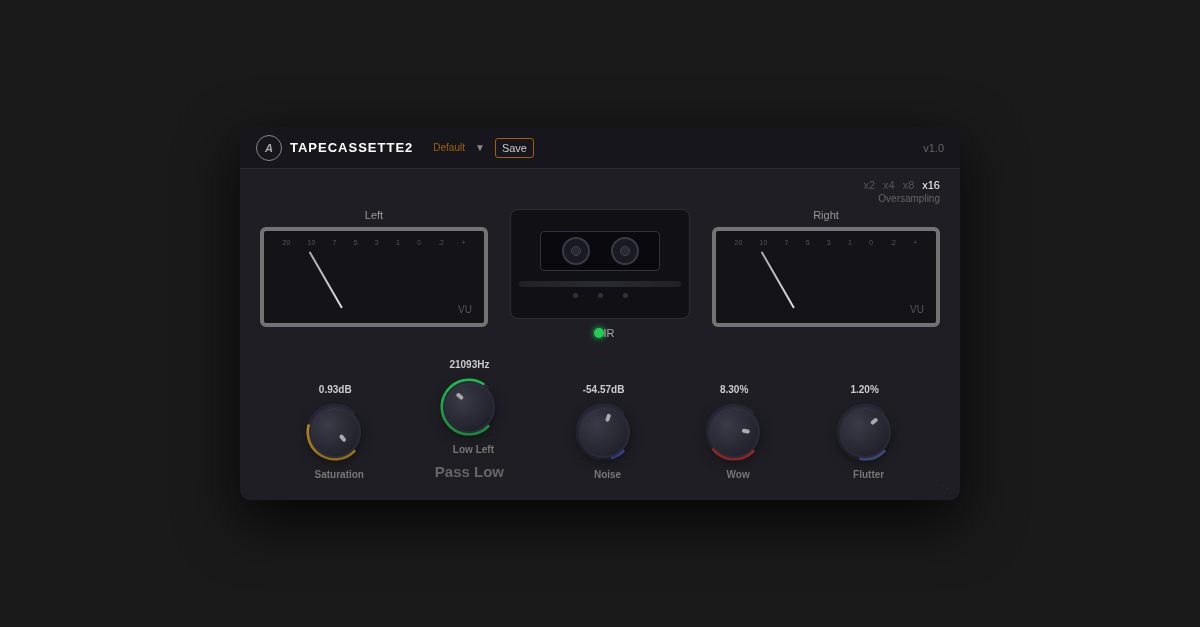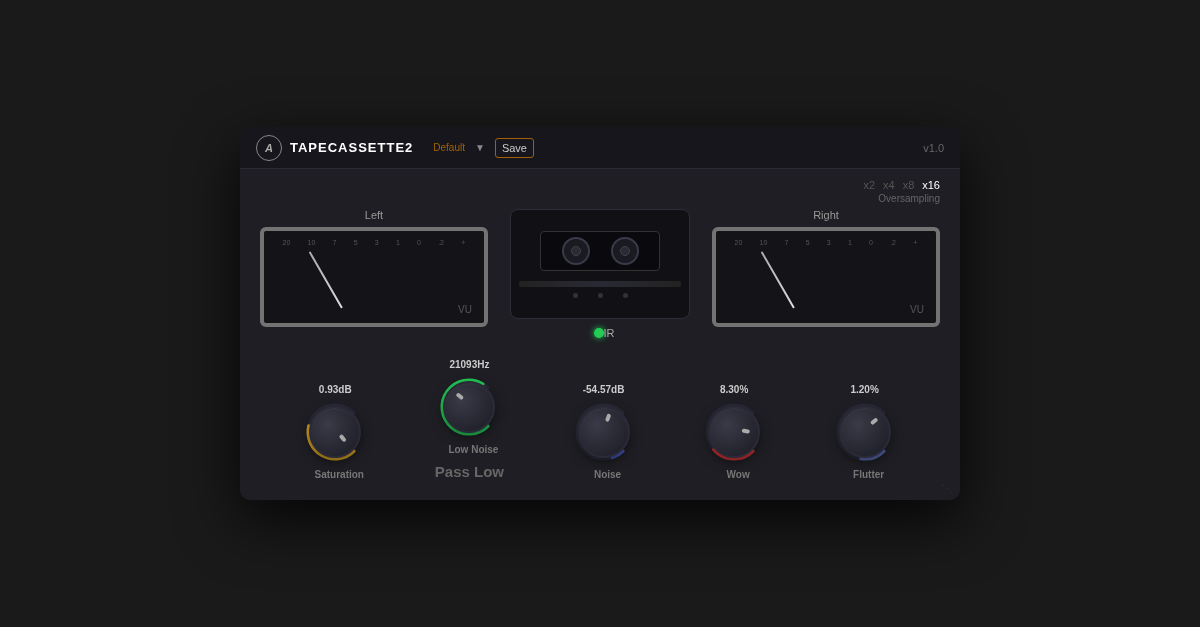--- a/index.html
+++ b/index.html
@@ -503,21 +503,21 @@
           <div class="knob-value">21093Hz</div>
           <div class="knob-svg-container">
             <svg width="62" height="62" class="knob-ring-svg">
               <path d="M 50.09188309203678 50.09188309203679 A 27 27 0 1 1 50.09188309203678 11.908116907963219" stroke="#2a2a38" stroke-width="3" fill="none" stroke-linecap="round"></path>
               <path d="M 50.09188309203678 50.09188309203679 A 27 27 0 1 1 45.10746124733062 7.978715562439511" stroke="#22cc55" stroke-width="3" fill="none" stroke-linecap="round"></path>
             </svg>
             <div class="knob">
               <div style="position: absolute; width: 4px; height: 8px; background: rgb(170, 170, 170); border-radius: 2px; top: 5px; left: 50%; transform: translateX(-50%) rotate(310deg); transform-origin: 50% 200%;"></div>
             </div>
           </div>
-          <div class="knob-label">Low Noise</div>
+          <div class="knob-label">Low Left</div>
           <div class="pass-low-label">Pass Low</div>
         </div>
         <div class="knob-group">
           <div class="knob-value">-54.57dB</div>
           <div class="knob-svg-container">
             <svg width="62" height="62" class="knob-ring-svg">
               <path d="M 50.09188309203678 50.09188309203679 A 27 27 0 1 1 50.09188309203678 11.908116907963219" stroke="#2a2a38" stroke-width="3" fill="none" stroke-linecap="round"></path>
               <path d="M 50.09188309203678 50.09188309203679 A 27 27 0 0 1 39.343458848123575 56.67852593996915" stroke="#4455bb" stroke-width="3" fill="none" stroke-linecap="round"></path>
             </svg>
             <div class="knob">

